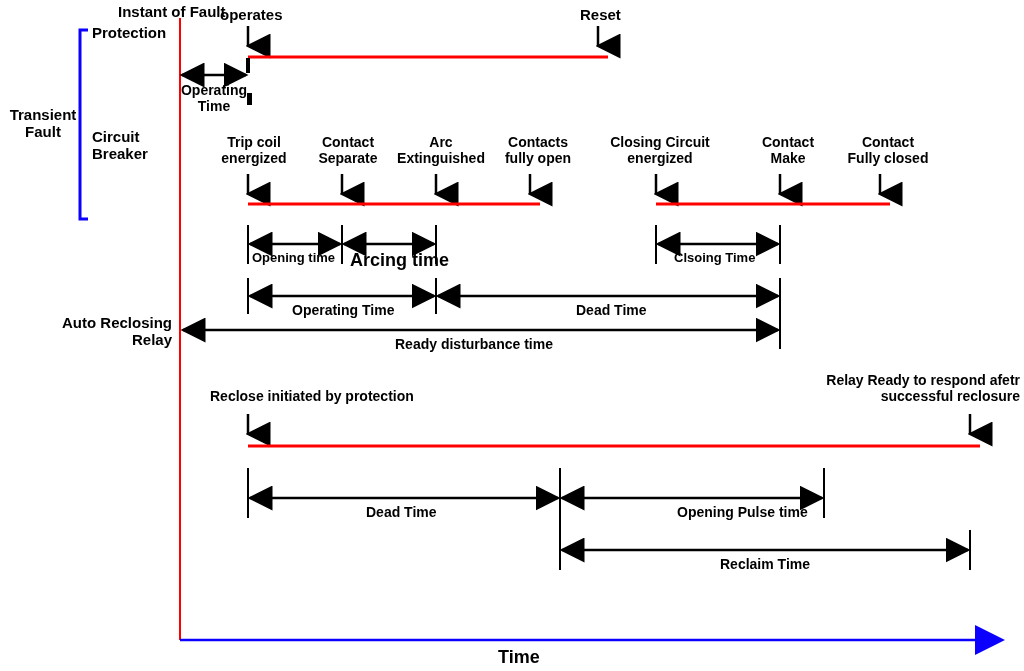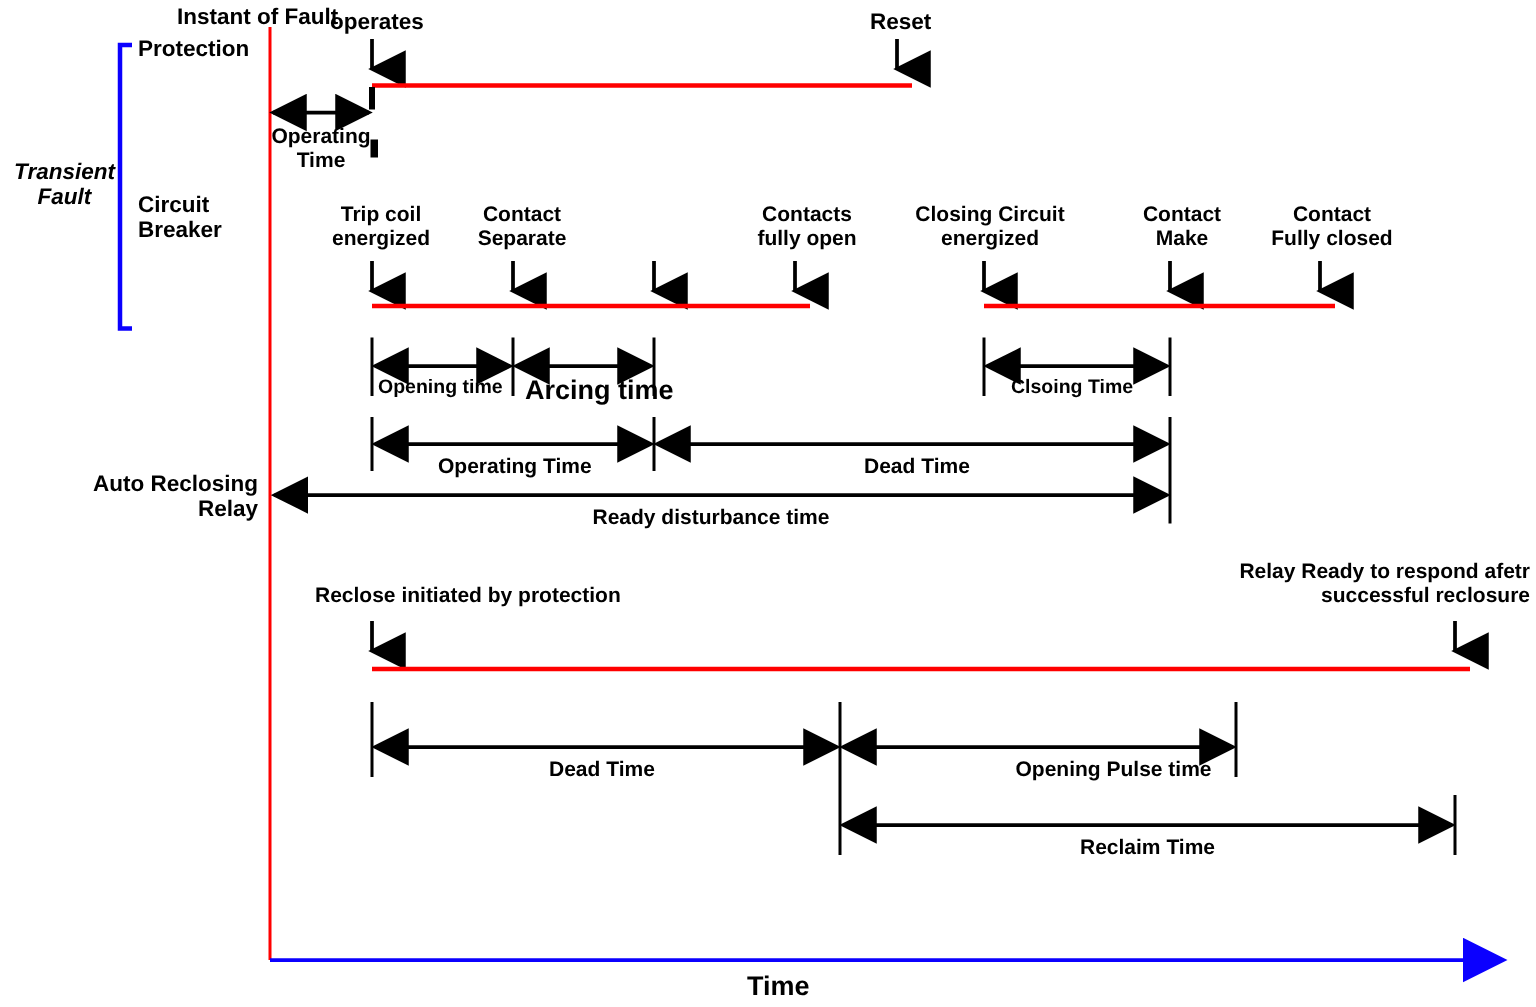--- a/index.html
+++ b/index.html
@@ -104,21 +104,21 @@
     <line x1="250" y1="498" x2="558" y2="498" stroke="#000" stroke-width="2.5" marker-start="url(#arrL)" marker-end="url(#arrR)"></line>
     <line x1="562" y1="498" x2="822" y2="498" stroke="#000" stroke-width="2.5" marker-start="url(#arrL)" marker-end="url(#arrR)"></line>
 
     <line x1="970" y1="530" x2="970" y2="570" stroke="#000" stroke-width="2"></line>
     <line x1="562" y1="550" x2="968" y2="550" stroke="#000" stroke-width="2.5" marker-start="url(#arrL)" marker-end="url(#arrR)"></line>
   </svg>
 
   <div class="abs label" style="left:118px; top:3px;">Instant of Fault</div>
   <div class="abs label" style="left:498px; top:647px; font-size:18px;">Time</div>
 
-  <div class="abs label2" style="left:6px; top:106px; width:74px;font-style:italic;">
+  <div class="abs label2" style="left:6px; top:106px; width:74px;">
     <span style="white-space:pre-line;">Transient
 Fault</span>
   </div>
   <div class="abs label" style="left:92px; top:24px;">Protection</div>
   <div class="abs label2" style="left:92px; top:128px; width:70px; text-align:left;">
     <span style="white-space:pre-line; text-align:center;">Circuit
 Breaker</span>
   </div>
   <div class="abs label2" style="left:42px; top:314px; width:130px; text-align:right;">
     <span style="white-space:pre-line;">Auto Reclosing
@@ -132,20 +132,24 @@
 Time</span>
   </div>
 
   <div class="abs label2" style="left:214px; top:134px; width:80px; font-size:14px;">
     <span style="white-space:pre-line;">Trip coil
 energized</span>
   </div>
   <div class="abs label2" style="left:308px; top:134px; width:80px; font-size:14px;">
     <span style="white-space:pre-line;">Contact
 Separate</span>
+  </div>
+  <div class="abs label2" style="left:394px; top:134px; width:94px; font-size:14px;">
+    <span style="white-space:pre-line;">Arc
+Extinguished</span>
   </div>
   <div class="abs label2" style="left:498px; top:134px; width:80px; font-size:14px;">
     <span style="white-space:pre-line;">Contacts
 fully open</span>
   </div>
 
   <div class="abs label2" style="left:604px; top:134px; width:112px; font-size:14px;">
     <span style="white-space:pre-line;">Closing Circuit
 energized</span>
   </div>

